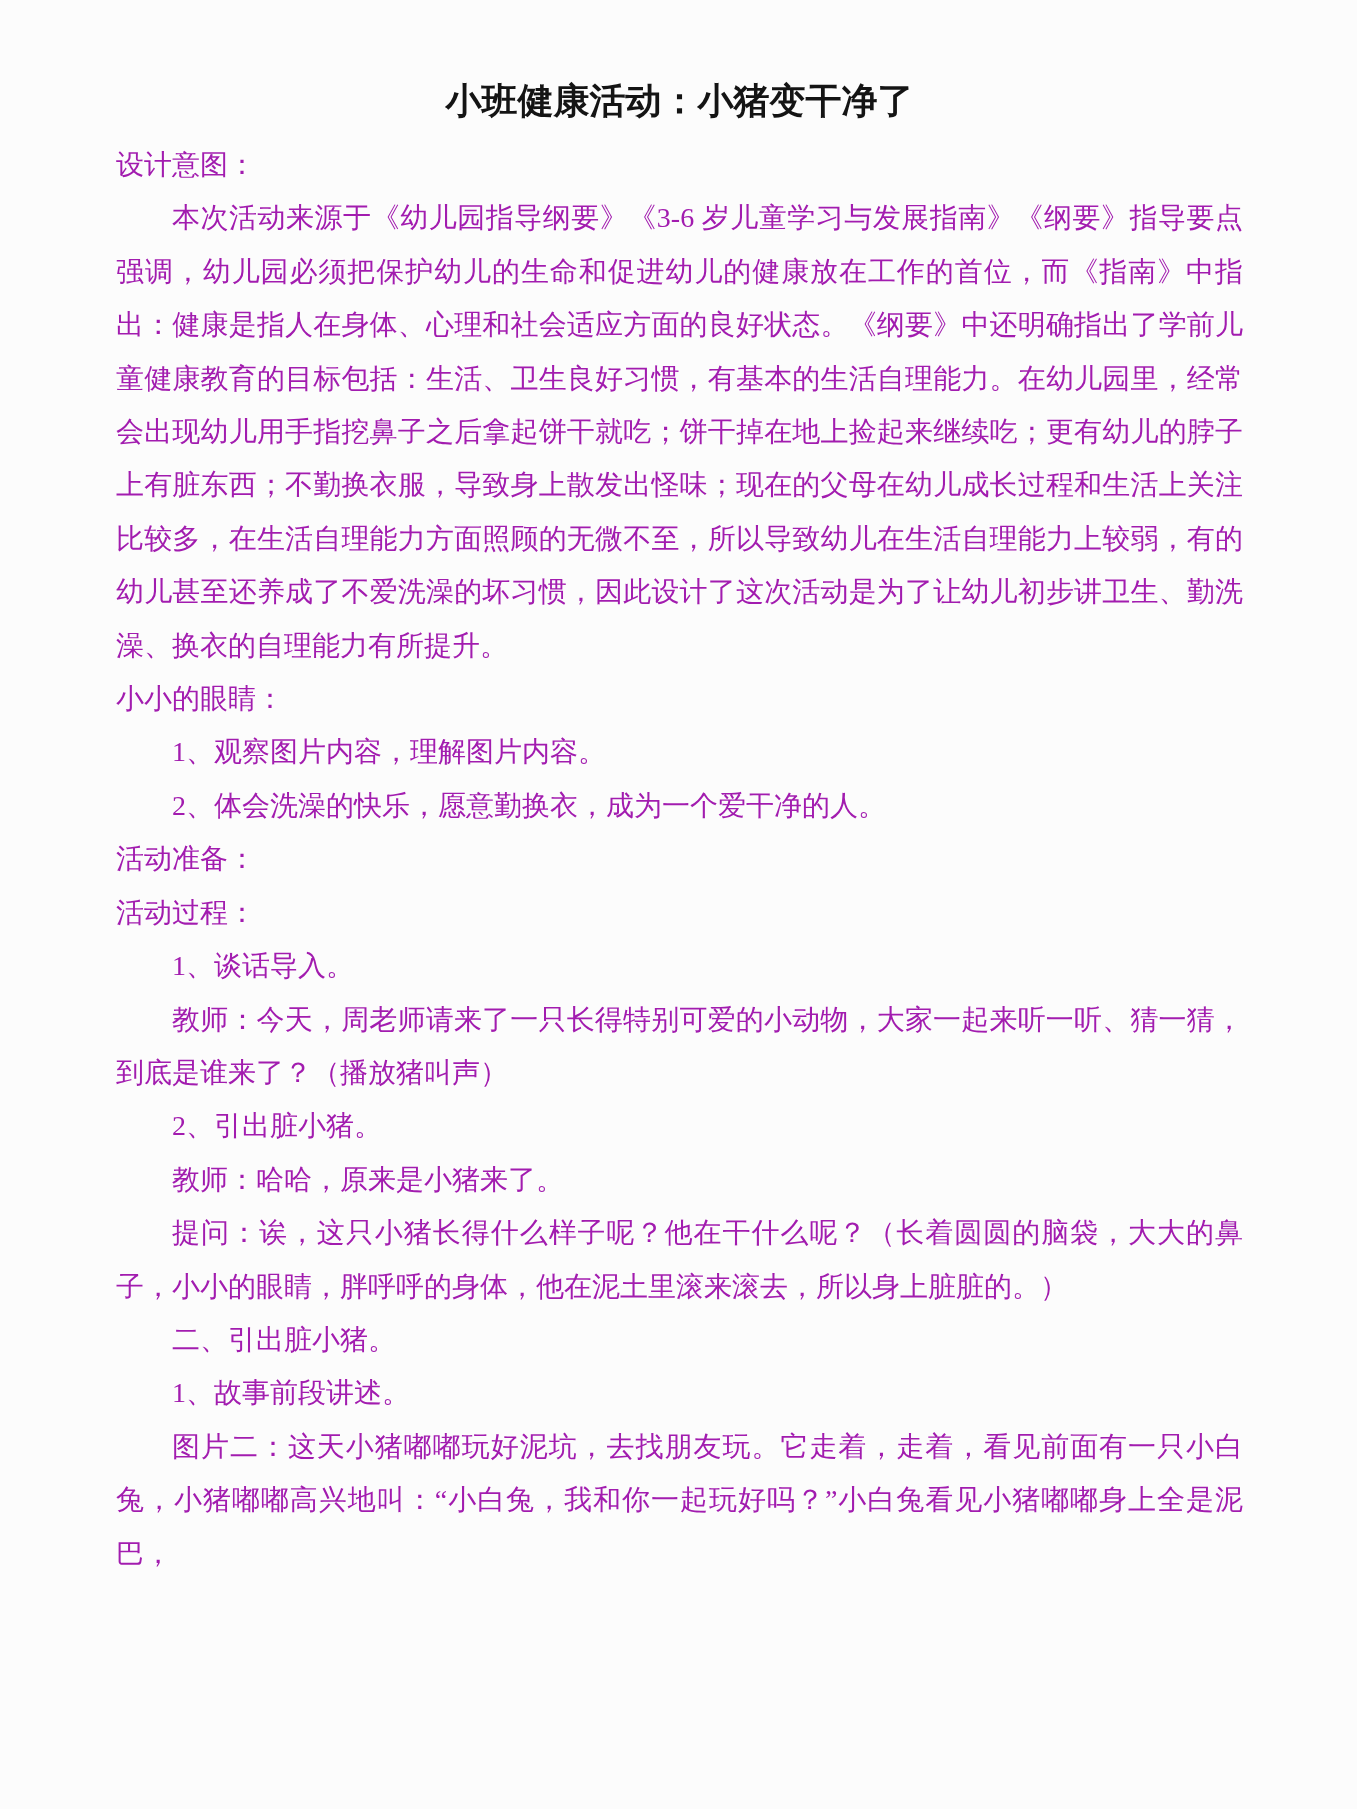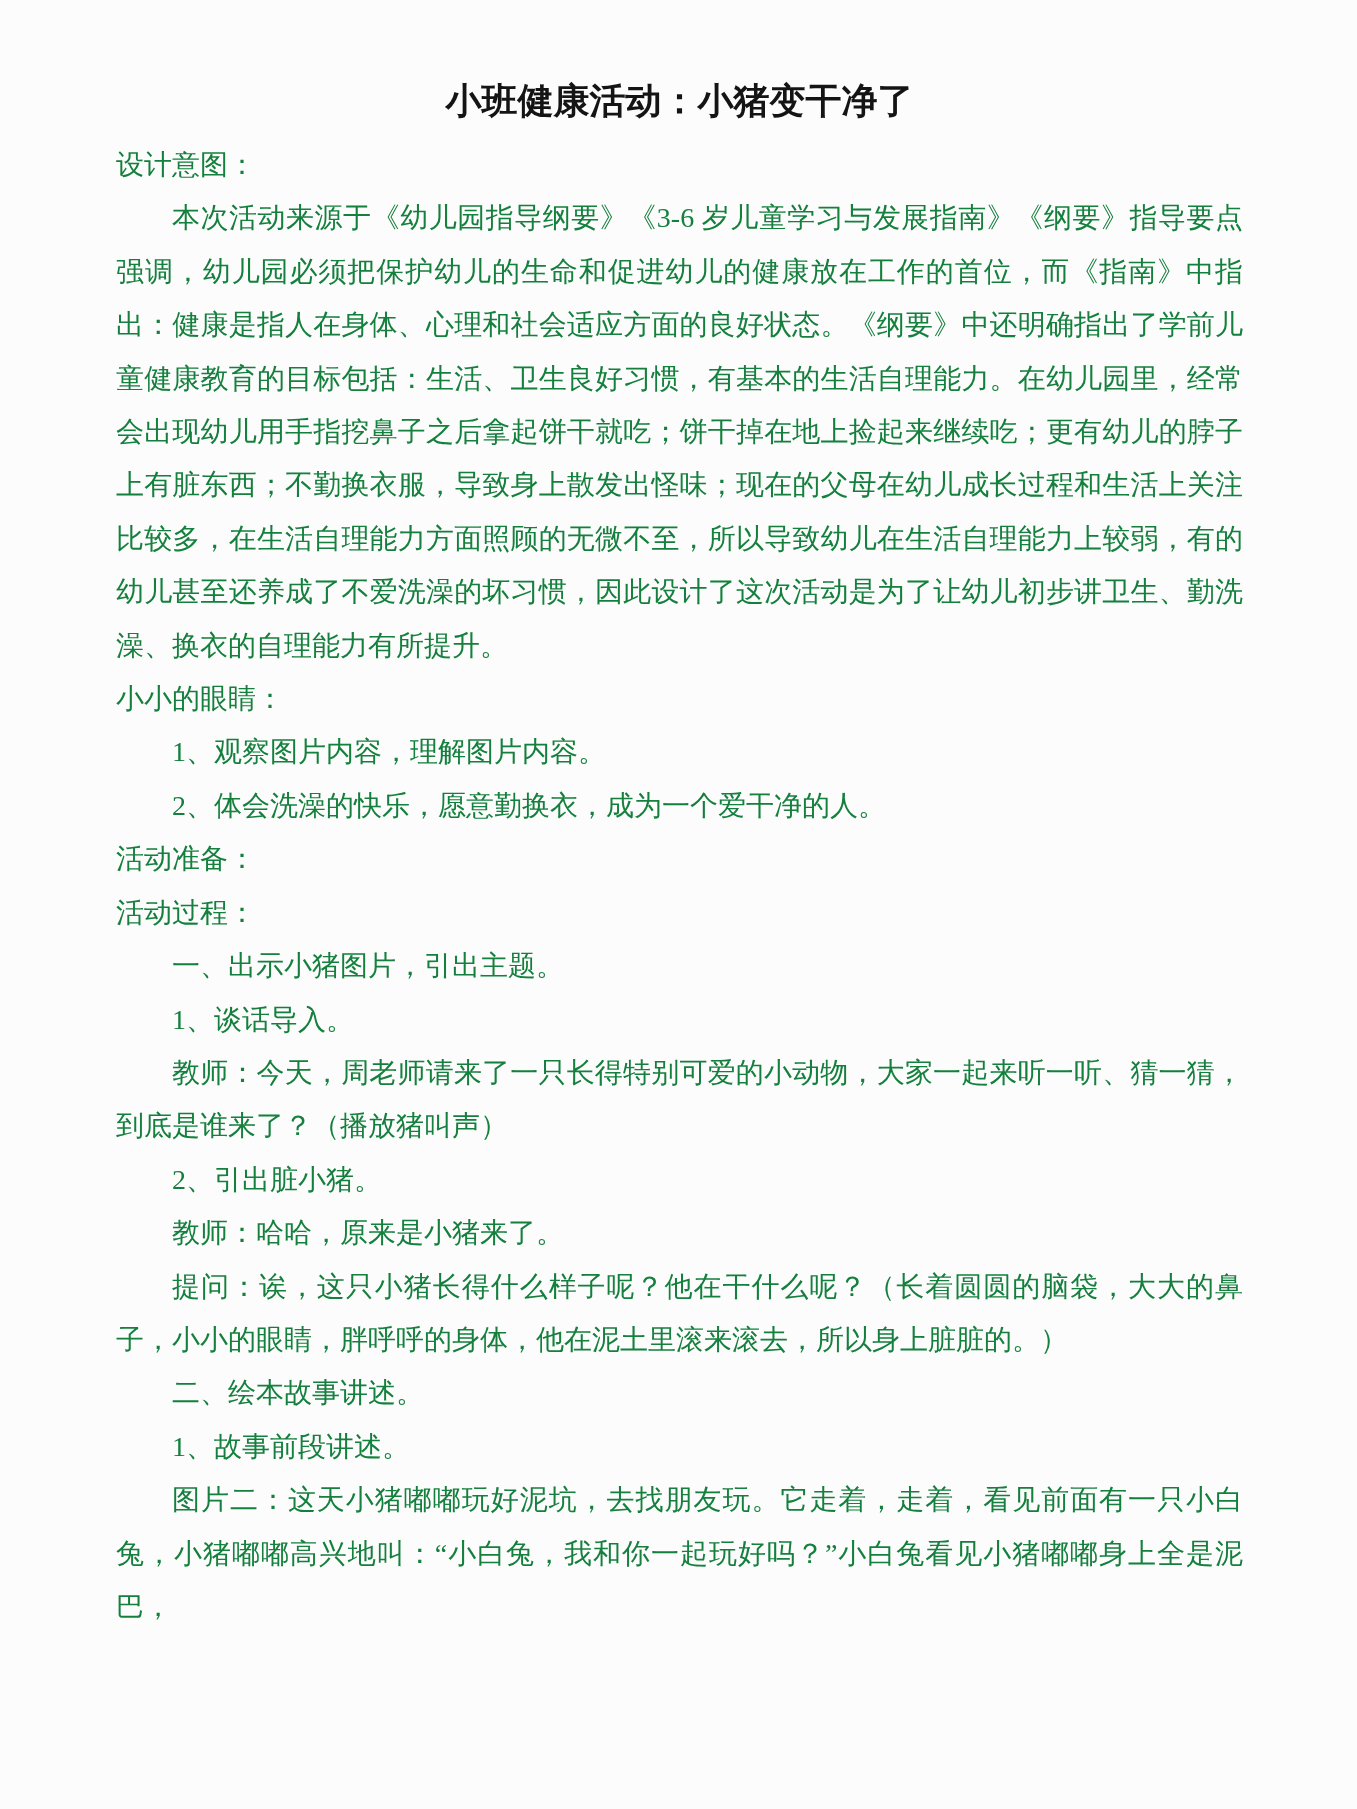--- a/index.html
+++ b/index.html
@@ -32,21 +32,21 @@
   }
   .doc-body {
     width: 100%;
   }
   .block {
     margin: 0;
     font-size: 28px;
     line-height: 53.4px;
     text-align: justify;
     word-break: break-all;
-    color: #15803d;
+    color: #a21caf;
   }
   .para {
     text-indent: 56px;
   }
   .label {
     text-indent: 0;
   }
 </style>
 </head>
 <body>
@@ -54,23 +54,22 @@
 <div class="page">
   <h1 class="doc-title">小班健康活动：小猪变干净了</h1>
   <div class="doc-body">
       <p class="block label">设计意图：</p>
       <p class="block para">本次活动来源于《幼儿园指导纲要》《3-6 岁儿童学习与发展指南》《纲要》指导要点强调，幼儿园必须把保护幼儿的生命和促进幼儿的健康放在工作的首位，而《指南》中指出：健康是指人在身体、心理和社会适应方面的良好状态。《纲要》中还明确指出了学前儿童健康教育的目标包括：生活、卫生良好习惯，有基本的生活自理能力。在幼儿园里，经常会出现幼儿用手指挖鼻子之后拿起饼干就吃；饼干掉在地上捡起来继续吃；更有幼儿的脖子上有脏东西；不勤换衣服，导致身上散发出怪味；现在的父母在幼儿成长过程和生活上关注比较多，在生活自理能力方面照顾的无微不至，所以导致幼儿在生活自理能力上较弱，有的幼儿甚至还养成了不爱洗澡的坏习惯，因此设计了这次活动是为了让幼儿初步讲卫生、勤洗澡、换衣的自理能力有所提升。</p>
       <p class="block label">小小的眼睛：</p>
       <p class="block para">1、观察图片内容，理解图片内容。</p>
       <p class="block para">2、体会洗澡的快乐，愿意勤换衣，成为一个爱干净的人。</p>
       <p class="block label">活动准备：</p>
       <p class="block label">活动过程：</p>
-      <p class="block para">一、出示小猪图片，引出主题。</p>
       <p class="block para">1、谈话导入。</p>
       <p class="block para">教师：今天，周老师请来了一只长得特别可爱的小动物，大家一起来听一听、猜一猜，到底是谁来了？（播放猪叫声）</p>
       <p class="block para">2、引出脏小猪。</p>
       <p class="block para">教师：哈哈，原来是小猪来了。</p>
       <p class="block para">提问：诶，这只小猪长得什么样子呢？他在干什么呢？（长着圆圆的脑袋，大大的鼻子，小小的眼睛，胖呼呼的身体，他在泥土里滚来滚去，所以身上脏脏的。）</p>
-      <p class="block para">二、绘本故事讲述。</p>
+      <p class="block para">二、引出脏小猪。</p>
       <p class="block para">1、故事前段讲述。</p>
       <p class="block para">图片二：这天小猪嘟嘟玩好泥坑，去找朋友玩。它走着，走着，看见前面有一只小白兔，小猪嘟嘟高兴地叫：“小白兔，我和你一起玩好吗？”小白兔看见小猪嘟嘟身上全是泥巴，</p>
     </div>
 </div>
 
 </body></html>

